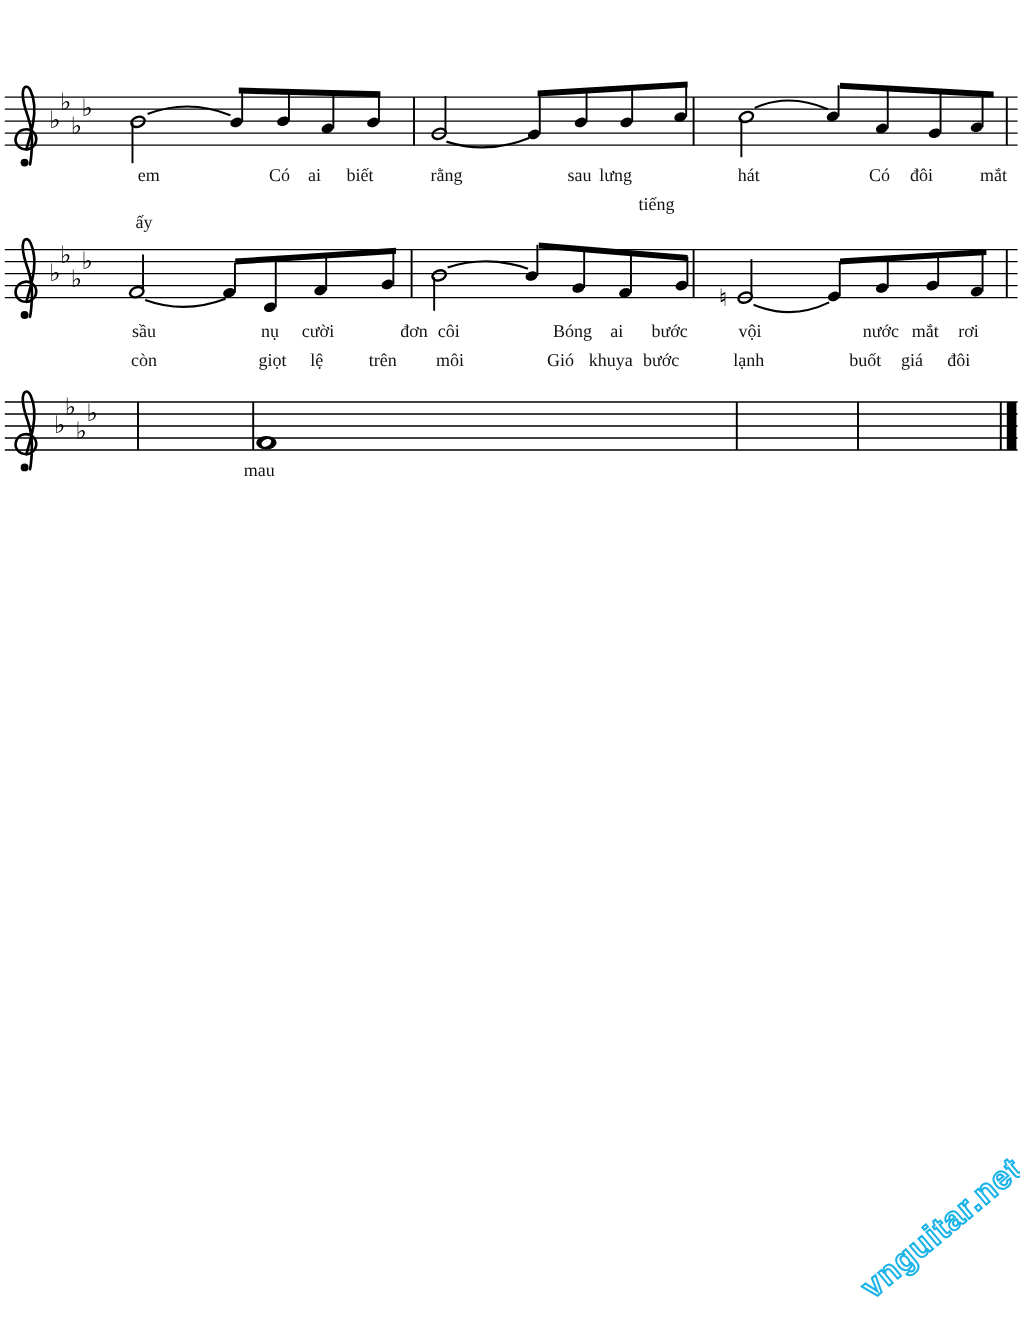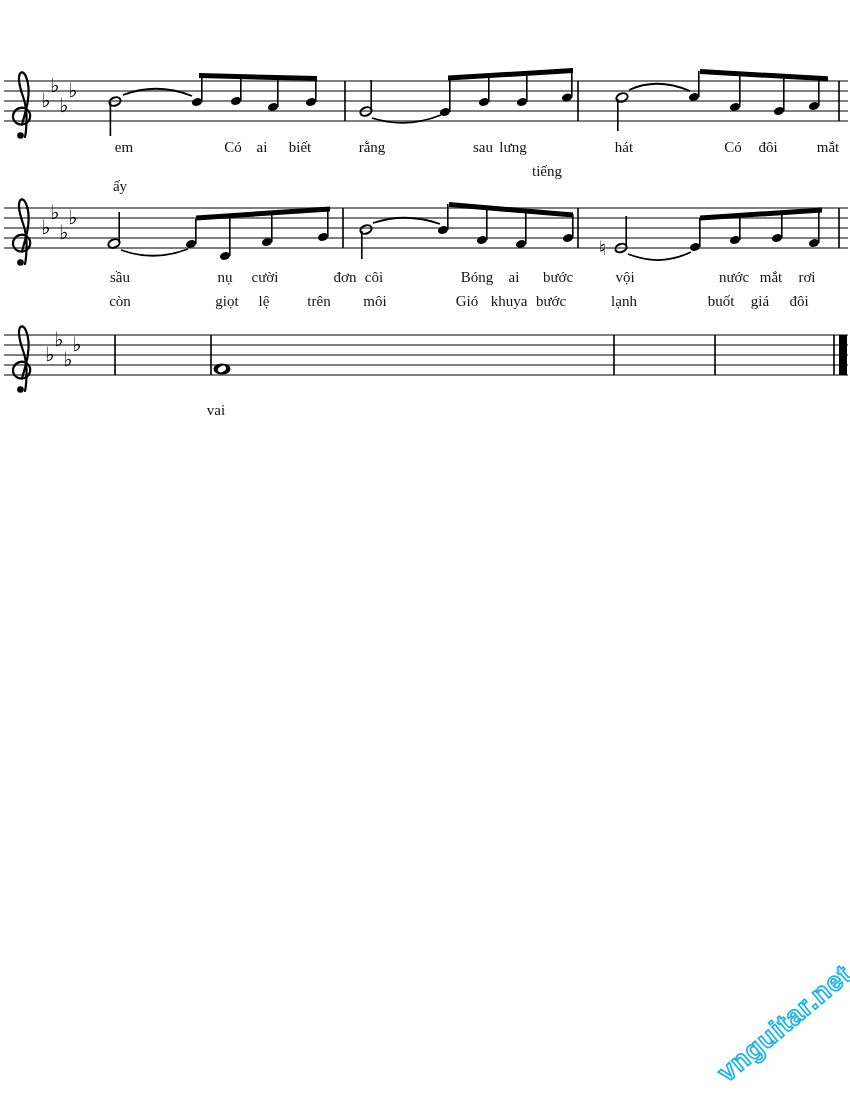--- a/index.html
+++ b/index.html
@@ -240,19 +240,19 @@
       <span class="syl" style="left: 319px; text-align: center;">trên</span>
       <span class="syl" style="left: 375px;">môi</span>
       <span class="syl" style="left: 467px;">Gió</span>
       <span class="syl" style="left: 509px;">khuya</span>
       <span class="syl" style="left: 551px;">bước</span>
       <span class="syl" style="left: 624px;">lạnh</span>
       <span class="syl" style="left: 721px;">buốt</span>
       <span class="syl" style="left: 760px;">giá</span>
       <span class="syl" style="left: 799px;">đôi</span>
     </div>
-  <div class="lyric-row" style="top:402px">
-      <span class="syl" style="left: 216px;">vai</span>
+  <div class="lyric-row" style="top:385px">
+      <span class="syl" style="left: 216px;">mau</span>
     </div>
 
   <div class="watermark">vnguitar.net</div>
 
 </div>
 
 </body></html>

